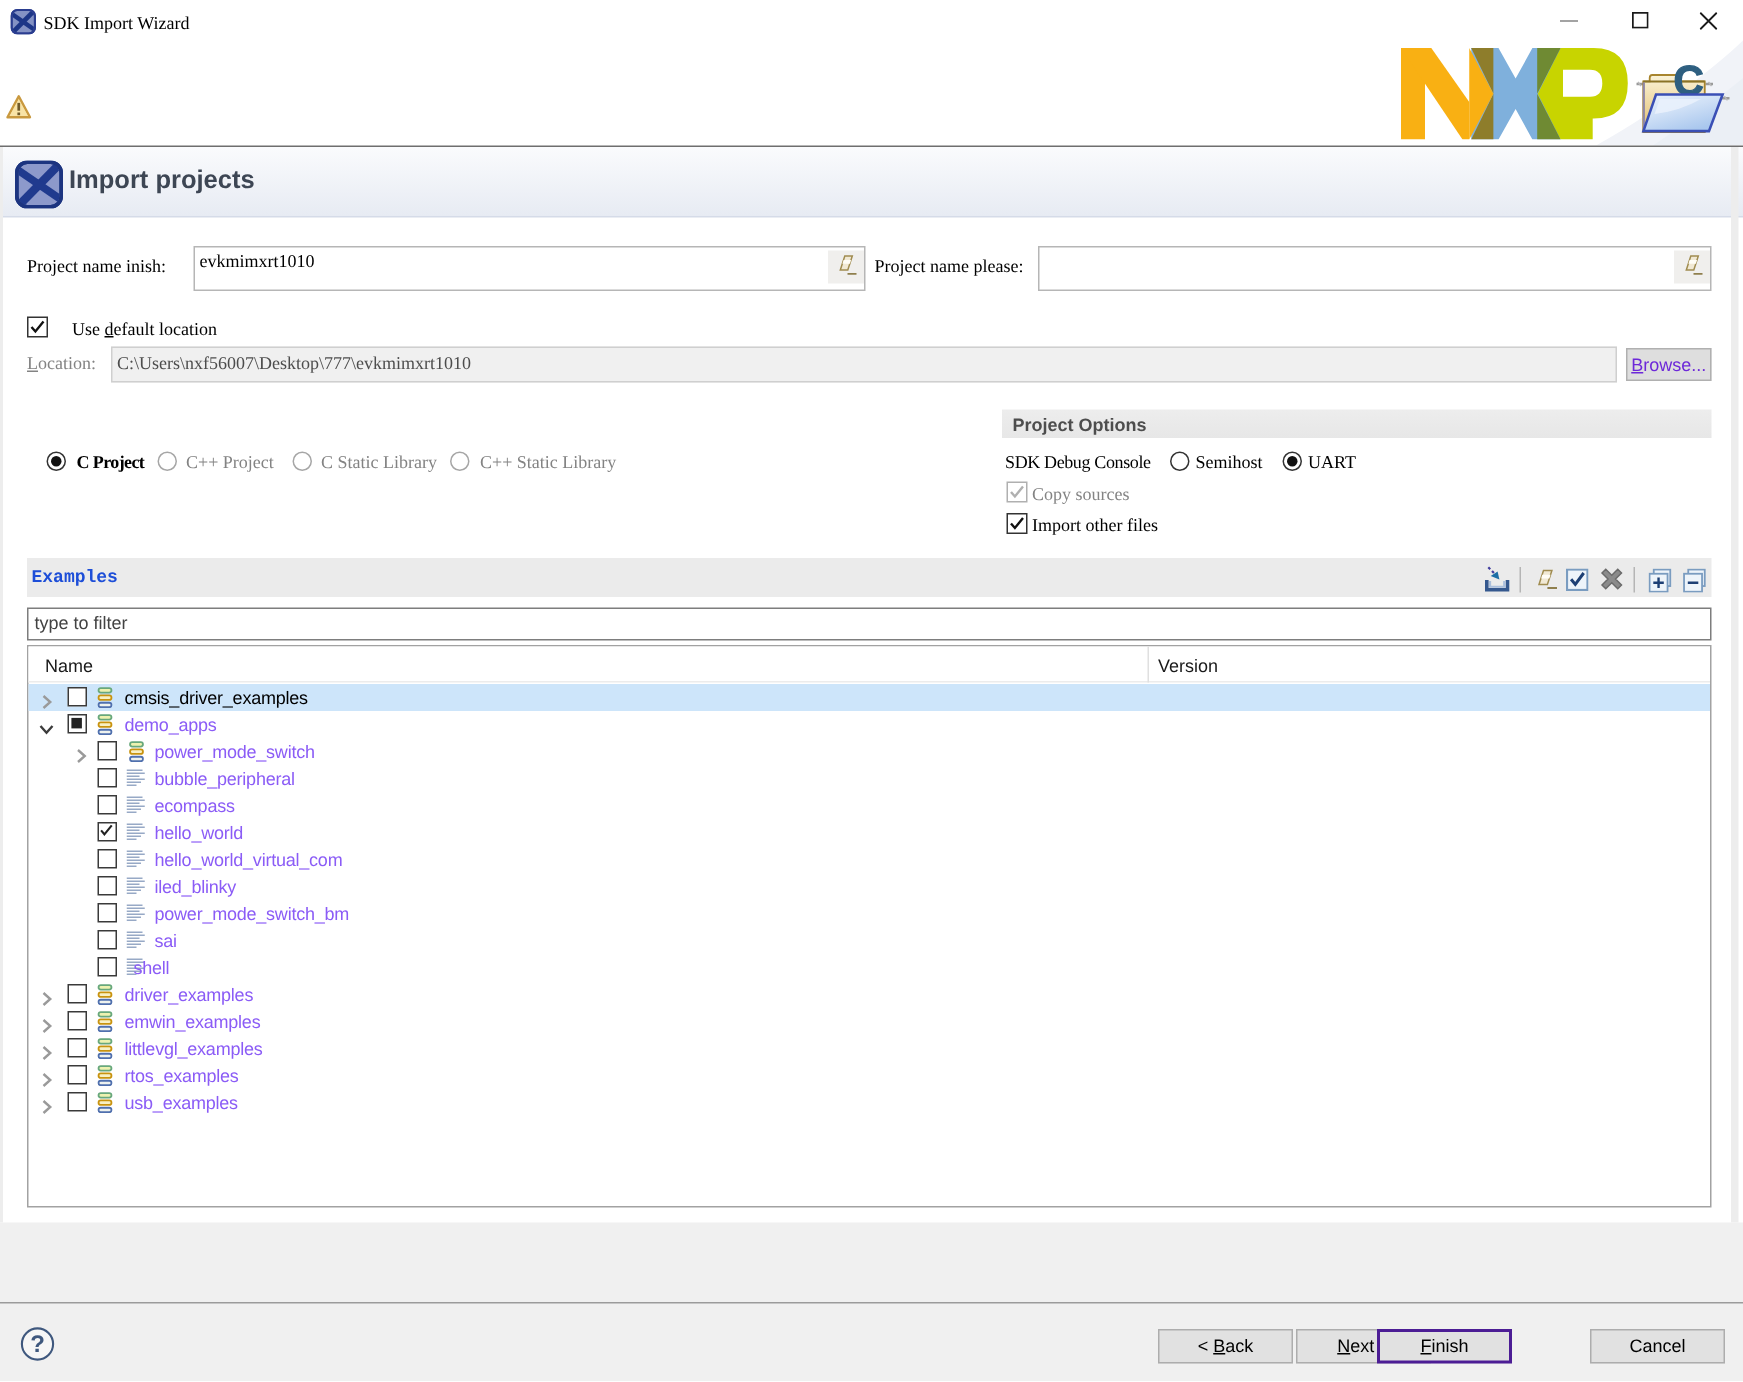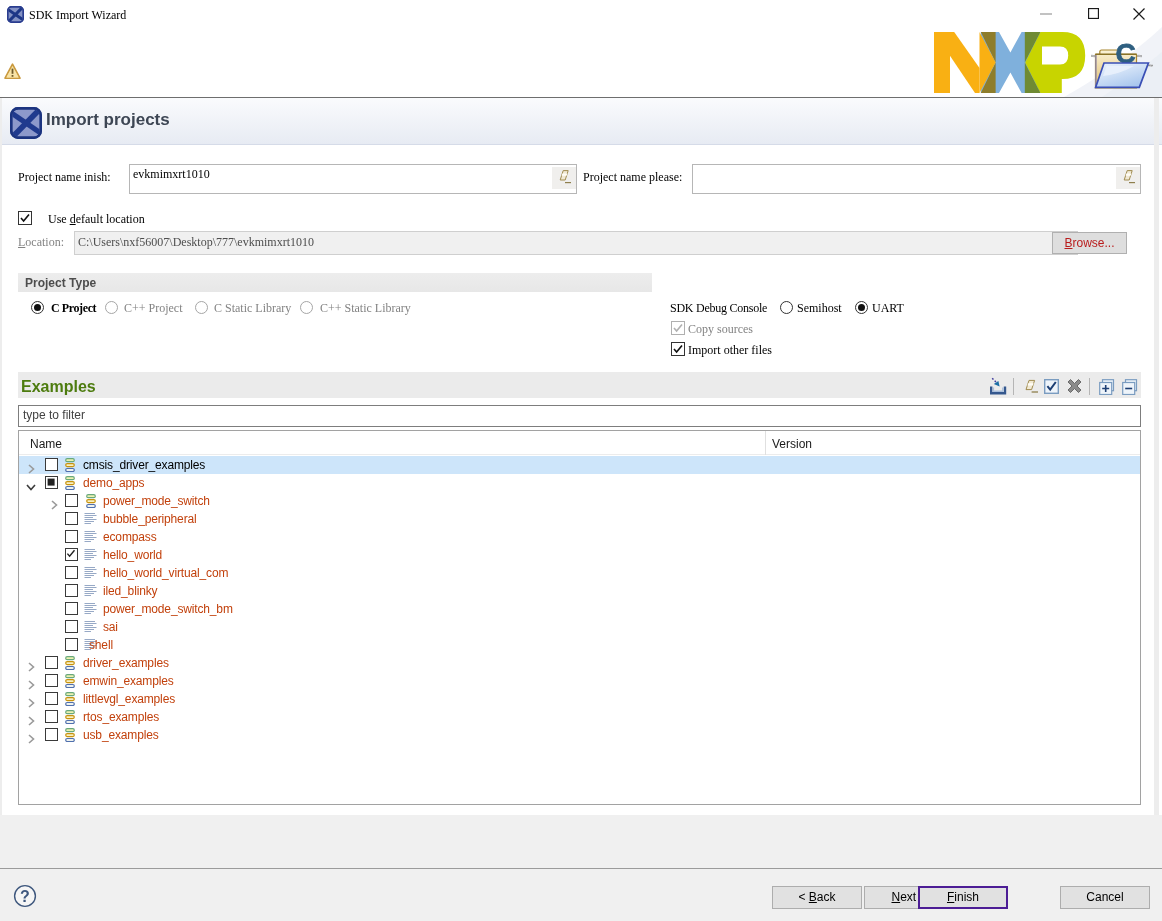--- a/index.html
+++ b/index.html
@@ -23,32 +23,32 @@
 .ghead span { font-size:12px; font-weight:bold; color:#4d4d4d; position:absolute; left:7px; top:2.5px; }
 
 .radio { position:absolute; width:13px; height:13px; border-radius:50%; border:1px solid #333; background:#fff; }
 .radio.dis { border-color:#a6a6a6; }
 .radio.sel::after { content:""; position:absolute; left:2px; top:2px; width:7px; height:7px; border-radius:50%; background:#111; }
 .cb { position:absolute; width:14px; height:14px; border:1px solid #333; background:#fff; }
 .cb.dis { border-color:#b0b0b0; }
 .cb svg { position:absolute; left:0; top:0; }
 
 #exbar { left:18px; top:372px; width:1123px; height:26px; background:#ebebeb; }
-#extitle { left:21px; top:378px; font-size:16px; font-weight:bold; color:#4d7c0f; }
+#extitle { left:21px; top:378px; font-size:12px; font-weight:bold; color:#1d4ed8;font-family:Liberation Mono, monospace; }
 
 #filter { left:18px; top:405px; width:1123px; height:22px; border:1px solid #7d7d7d; background:#fff; }
 #filtertext { left:23px; top:408px; font-size:12px; color:#424242; }
 
 #tbl { left:18px; top:430px; width:1123px; height:375px; border:1px solid #a2a2a2; background:#fff; }
 #thead { position:absolute; left:0; top:0; width:1121px; height:24px; background:#fff; border-bottom:1px solid #ececec; }
 #thead .cdiv { position:absolute; left:746px; top:0; width:1px; height:24px; background:#e0e0e0; }
 .throw { position:absolute; font-size:12px; color:#1a1a1a; top:6px; }
 .trow { position:absolute; left:0; width:1121px; height:18px; }
 .trow.selrow { background:#cde5fa; }
-.tname { position:absolute; font-size:12px; color:#c2410c; top:2px; white-space:nowrap; letter-spacing:-0.15px; }
+.tname { position:absolute; font-size:12px; color:#8b5cf6; top:2px; white-space:nowrap; letter-spacing:-0.15px; }
 .tname.blk { color:#000; }
 .chev { position:absolute; width:10px; height:10px; }
 .tcb { position:absolute; width:13px; height:13px; border:1.4px solid #3a3a3a; background:#fff; top:2px; }
 .tcb svg { position:absolute; left:0; top:0; }
 .ticon { position:absolute; width:13px; height:14px; top:2px; }
 
 #bottom { left:0; top:815px; width:1162px; height:106px; background:#f0f0f0; }
 #bsep { left:0; top:868px; width:1162px; height:1px; background:#9b9b9b; }
 .btn { position:absolute; top:886px; width:90px; height:23px; background:#e1e1e1; border:1px solid #adadad; font-size:12px; color:#000; text-align:center; line-height:21px; }
 </style>
@@ -178,34 +178,34 @@
   <div class="cb" style="left:18px;top:211px">
     <svg width="12" height="12" viewBox="0 0 12 12" style="left:0;top:0">
         <path d="M2 6 L4.6 9 L10 2.4" fill="none" stroke="#111" stroke-width="1.6"></path>
       </svg>
   </div>
   <div class="abs lbl" style="left:48px;top:212px">Use <u class="mn">d</u>efault location</div>
 
   <div class="abs lbl gray" style="left:18px;top:235px"><u class="mn">L</u>ocation:</div>
   <div class="abs" style="left:74px;top:231px;width:1004px;height:24px;background:#f0f0f0;border:1px solid #cfcfcf"></div>
   <div class="abs lbl" style="left:78px;top:235px;color:#4d4d4d">C:\Users\nxf56007\Desktop\777\evkmimxrt1010</div>
-  <div class="btn" style="left:1052px;top:232px;width:75px;height:22px;line-height:20px;color:#b91c1c;background:#dedede;border-color:#b0b0b0"><u class="mn">B</u>rowse...</div>
-
-  <div class="ghead" style="left:18px;top:273px;width:634px">
-      <span>Project Type</span>
-    </div>
+  <div class="btn" style="left:1084px;top:232px;width:57px;height:22px;line-height:20px;color:#6d28d9;background:#dedede;border-color:#b0b0b0"><u class="mn">B</u>rowse...</div>
+
   <div class="radio sel" style="left:31px;top:301px"></div>
   <div class="abs lbl" style="left:51px;top:301px;font-weight:bold;letter-spacing:-0.4px">C Project</div>
   <div class="radio dis" style="left:105px;top:301px"></div>
   <div class="abs lbl gray" style="left:124px;top:301px">C++ Project</div>
   <div class="radio dis" style="left:195px;top:301px"></div>
   <div class="abs lbl gray" style="left:214px;top:301px">C Static Library</div>
   <div class="radio dis" style="left:300px;top:301px"></div>
   <div class="abs lbl gray" style="left:320px;top:301px">C++ Static Library</div>
 
+  <div class="ghead" style="left:668px;top:273px;width:473px">
+      <span>Project Options</span>
+    </div>
   <div class="abs lbl" style="left:670px;top:301px;letter-spacing:-0.25px">SDK Debug Console</div>
   <div class="radio" style="left:780px;top:301px"></div>
   <div class="abs lbl" style="left:797px;top:301px">Semihost</div>
   <div class="radio sel" style="left:855px;top:301px"></div>
   <div class="abs lbl" style="left:872px;top:301px">UART</div>
   <div class="cb dis" style="left:671px;top:321px">
     <svg width="12" height="12" viewBox="0 0 12 12">
         <path d="M2 6 L4.6 9 L10 2.4" fill="none" stroke="#b0b0b0" stroke-width="1.6"></path>
       </svg>
   </div>

